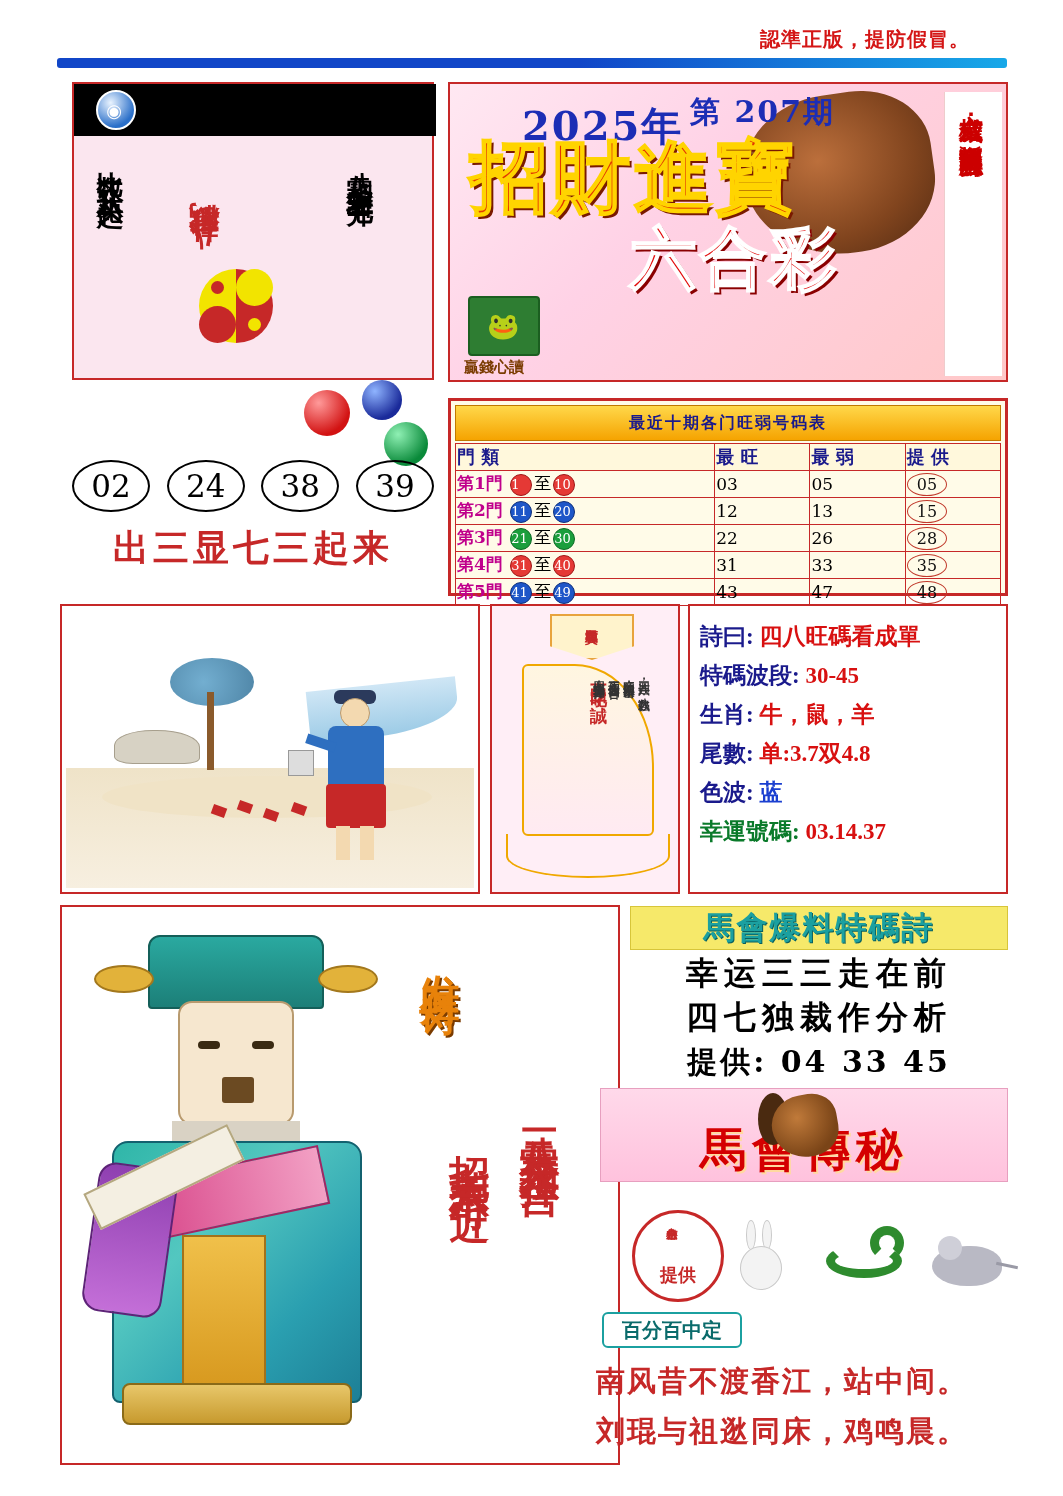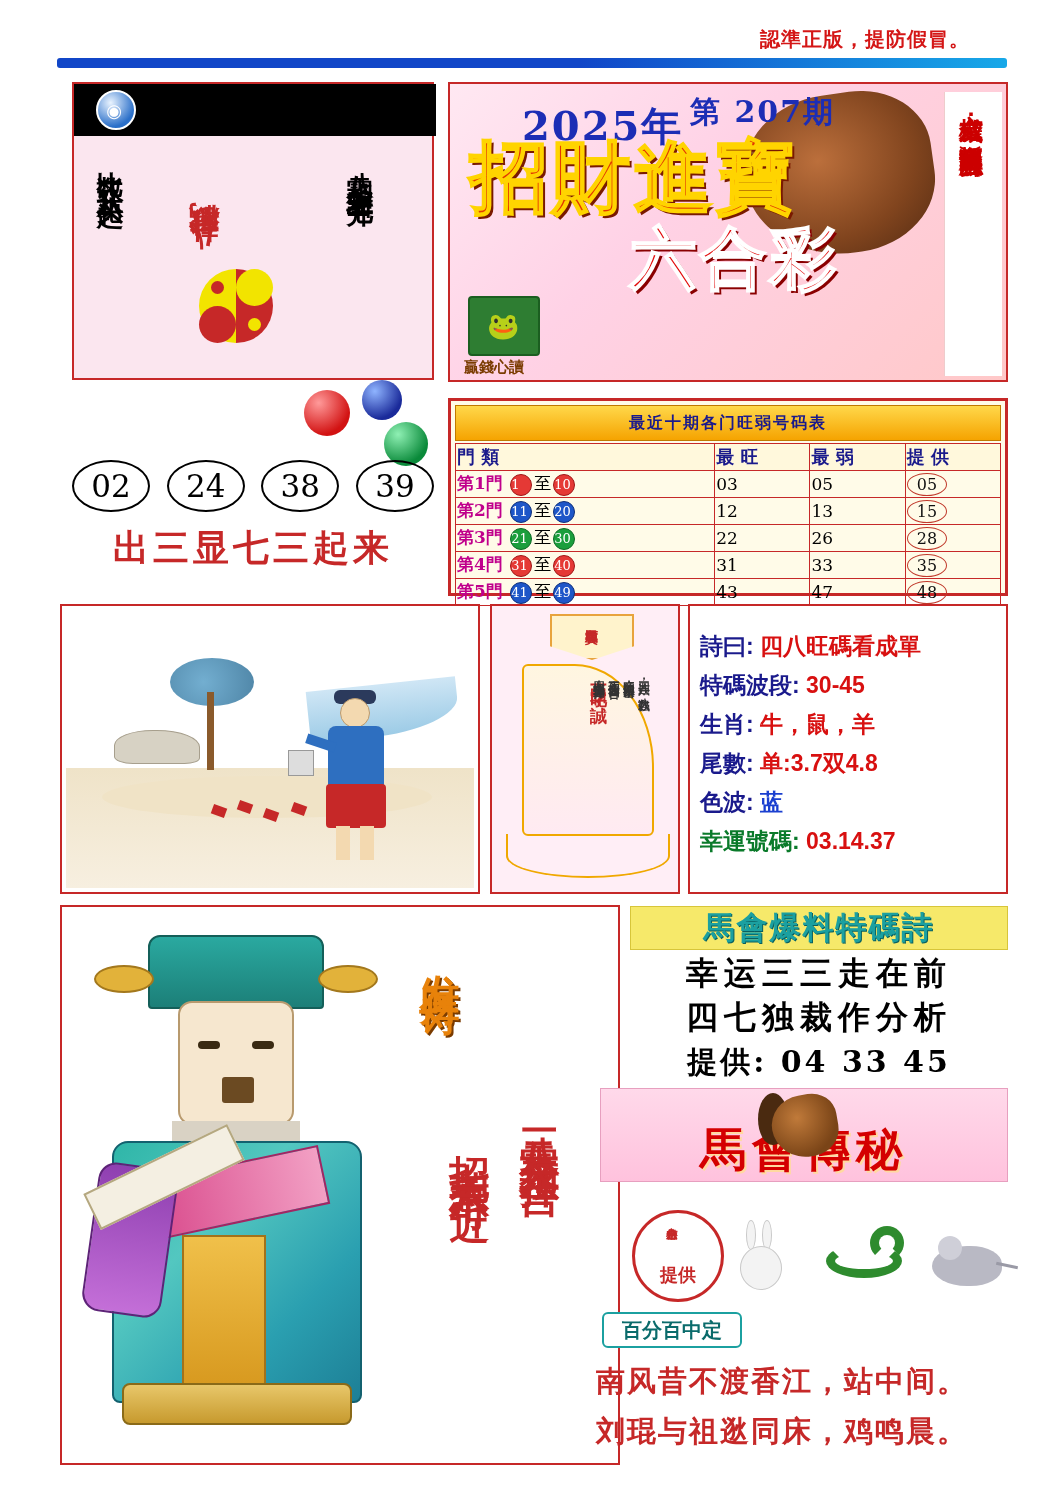--- a/index.html
+++ b/index.html
@@ -244,22 +244,22 @@
   .sail-big { position:absolute; left:96px; top:70px; height:96px; font-size:17px; color:#c62828; font-weight:bold;}
   .boat-hull {
     position:absolute; left:14px; bottom:14px; width:164px; height:44px;
     border:2px solid #f0a800; border-radius:0 0 60% 60%; border-top:none;
   }
 
   
   .poem-box {
     position:absolute; left:688px; top:604px; width:320px; height:290px;
     border:2px solid #c62828; background:#fff;
-    padding:18px 10px;
-    font-family:Liberation Sans, sans-serif;
+    padding:8px 10px;
+    font-family:Liberation Serif, serif;
   }
   .poem-line { font-size:23px; font-weight:bold; margin:7px 0 8px 0; white-space:nowrap;}
   .lbl-blue { color:#1a1a8c; }
   .val-red { color:#d81010; }
   .val-blue { color:#1a3fd0; }
   .val-green { color:#0a7a2a; }
 
   
   .god-box {
     position:absolute; left:60px; top:905px; width:560px; height:560px;

